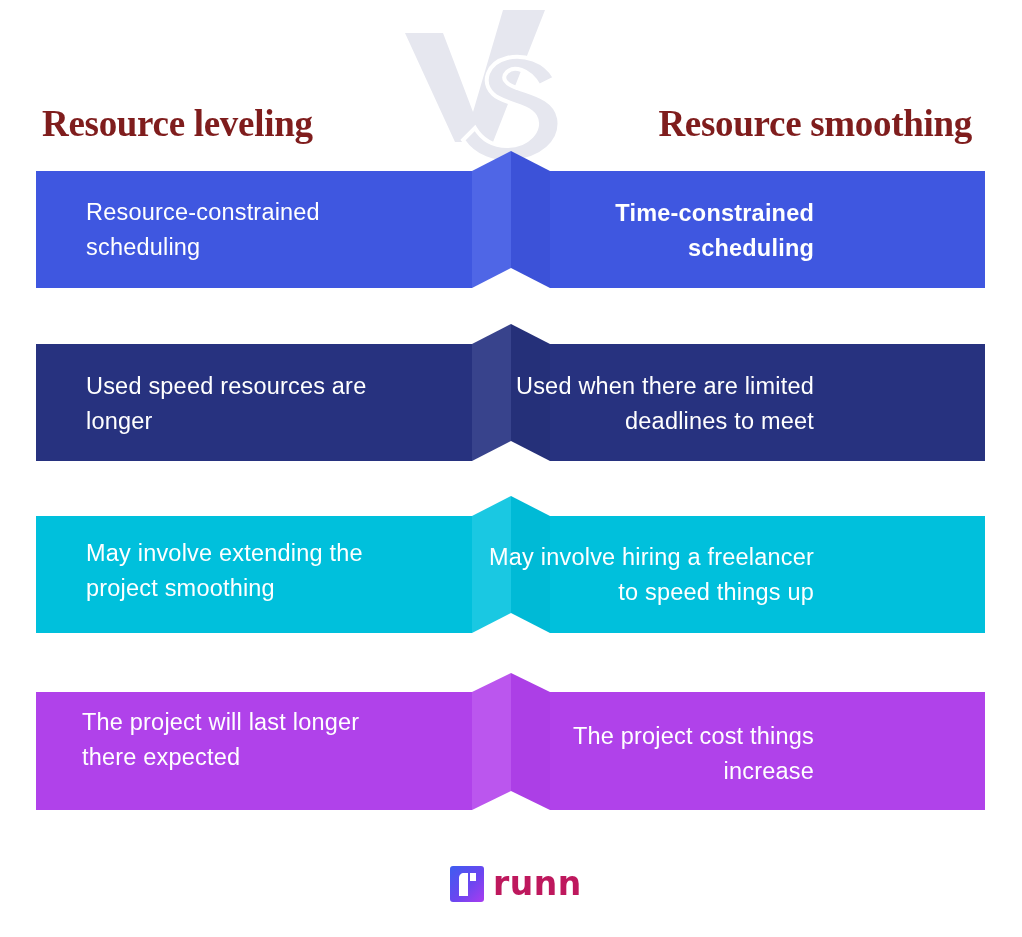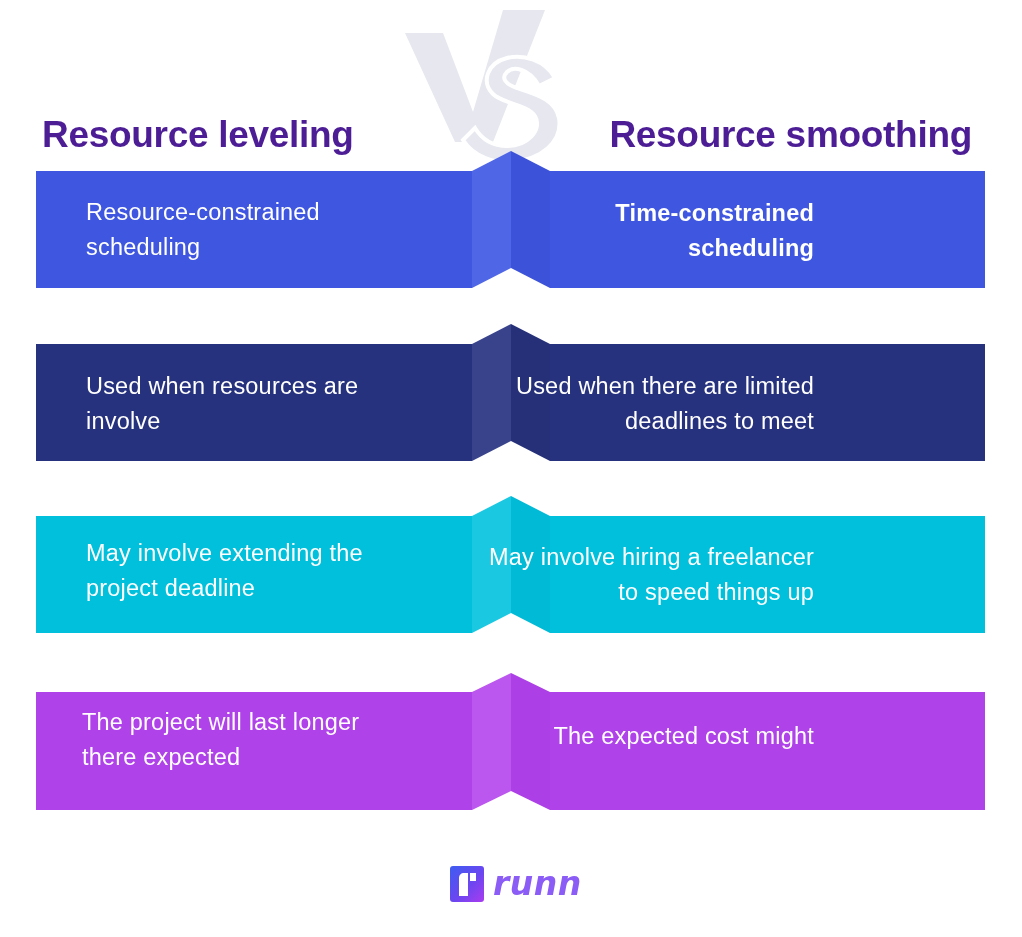--- a/index.html
+++ b/index.html
@@ -1,30 +1,30 @@
 <!DOCTYPE html>
 <html><head>
   <meta charset="utf-8">
   <style>
     html, body { margin: 0; padding: 0; background: #ffffff; }
     body { width: 1022px; height: 937px; position: relative; overflow: hidden; font-family: "Liberation Sans", "DejaVu Sans", sans-serif; }
     .vs-mark { position: absolute; left: 395px; top: 0; width: 180px; height: 165px; }
-    .heading { position: absolute; top: 111px; font-family: Liberation Sans, sans-serif; font-weight: bold; font-size: 37px; color: #4c1d95; letter-spacing: -0.3px; white-space: nowrap; line-height: 48px; }
+    .heading { position: absolute; top: 100px; font-family: Liberation Serif, serif; font-weight: bold; font-size: 37px; color: #7f1d1d; letter-spacing: -0.3px; white-space: nowrap; line-height: 48px; }
     .heading.left { left: 42px; }
     .heading.right { right: 50px; text-align: center; }
     .band { position: absolute; left: 0; width: 896px; height: 160px; }
     .band svg { position: absolute; left: 0; top: 0; }
     .cell-text { position: absolute; color: #ffffff; font-size: 23.5px; line-height: 35px; letter-spacing: 0.2px; }
     .cell-text.left { left: 86px; width: 380px; text-align: left; }
     .cell-text.right { right: 82px; width: 400px; text-align: right; }
     .cell-text .line { display: block; white-space: nowrap; }
     .logo { position: absolute; left: 450px; top: 864px; height: 40px; display: flex; align-items: center; }
     .logo-mark { width: 34px; height: 36px; border-radius: 3px; background: linear-gradient(135deg, #3d5df0 0%, #6b46f0 55%, #a93cf0 100%); position: relative; }
     .logo-mark svg { position: absolute; left: 0; top: 0; }
-    .logo-text { margin-left: 9px; font-family: "DejaVu Sans", sans-serif; font-weight: bold; font-size: 33px; color: #8b5cf6; letter-spacing: 0.5px; line-height: 36px; font-style: italic; }
+    .logo-text { margin-left: 9px; font-family: "DejaVu Sans", sans-serif; font-weight: bold; font-size: 33px; color: #be185d; letter-spacing: 0.5px; line-height: 36px; }
   </style>
 </head>
 <body>
 
 <svg class="vs-mark" viewBox="0 0 180 165" width="180" height="165">
   <path d="M10 33 L48 33 L78 112 L108 10 L150 10 L98 142 L60 142 Z" fill="#e6e7ef"></path>
   <path d="M160 78 C150 60 128 54 112 58 C92 63 86 82 98 94 C108 104 132 104 140 116 C148 130 132 146 112 146 C96 146 86 138 80 128 L68 140 C80 158 100 163 116 162 C146 160 168 142 164 118 C160 98 138 94 122 88 C110 84 106 78 112 72 C118 66 134 68 144 86 Z" fill="#e6e7ef" stroke="#ffffff" stroke-width="4"></path>
 </svg>
 
 <div class="heading left">Resource leveling</div>
@@ -48,59 +48,60 @@
 </div>
 
 <div class="band" style="top:323px;">
   <svg width="1022" height="160">
     <polygon points="36,21 472,21 472,138 36,138" fill="#27327f"></polygon>
     <polygon points="550,21 985,21 985,138 550,138" fill="#27327f"></polygon>
     <polygon points="472,21 511,1 511,118 472,138" fill="#38438c"></polygon>
     <polygon points="511,1 550,21 550,138 511,118" fill="#253079"></polygon>
   </svg>
   <div class="cell-text left" style="top:46px;">
-    <span class="line">Used when resources are</span>
-    <span class="line">involve</span>
+    <span class="line">Used speed resources are</span>
+    <span class="line">longer</span>
   </div>
   <div class="cell-text right" style="top:46px;">
     <span class="line">Used when there are limited</span>
     <span class="line">deadlines to meet</span>
   </div>
 </div>
 
 <div class="band" style="top:495px;">
   <svg width="1022" height="160">
     <polygon points="36,21 472,21 472,138 36,138" fill="#00c0dc"></polygon>
     <polygon points="550,21 985,21 985,138 550,138" fill="#00c0dc"></polygon>
     <polygon points="472,21 511,1 511,118 472,138" fill="#1ac8e2"></polygon>
     <polygon points="511,1 550,21 550,138 511,118" fill="#00bad6"></polygon>
   </svg>
   <div class="cell-text left" style="top:41px;">
     <span class="line">May involve extending the</span>
-    <span class="line">project deadline</span>
+    <span class="line">project smoothing</span>
   </div>
   <div class="cell-text right" style="top:45px;">
     <span class="line">May involve hiring a freelancer</span>
     <span class="line">to speed things up</span>
   </div>
 </div>
 
 <div class="band" style="top:672px;">
   <svg width="1022" height="160">
     <polygon points="36,20 472,20 472,138 36,138" fill="#b042ea"></polygon>
     <polygon points="550,20 985,20 985,138 550,138" fill="#b042ea"></polygon>
     <polygon points="472,20 511,1 511,119 472,138" fill="#bb56ee"></polygon>
     <polygon points="511,1 550,20 550,138 511,119" fill="#ac3fe6"></polygon>
   </svg>
   <div class="cell-text left" style="top:33px; left:82px;">
     <span class="line">The project will last longer</span>
     <span class="line">there expected</span>
   </div>
   <div class="cell-text right" style="top:47px;">
-    <span class="line">The expected cost might</span>
+    <span class="line">The project cost things</span>
+    <span class="line">increase</span>
   </div>
 </div>
 
 <div class="logo">
   <div class="logo-mark">
     <svg width="34" height="36" viewBox="0 0 34 36">
       <path d="M9 30 L9 12 C9 9 11 7 14 7 L18 7 L18 30 Z" fill="#ffffff"></path>
       <path d="M20 7 L26 7 L26 15 L20 15 Z" fill="#ffffff"></path>
     </svg>
   </div>

